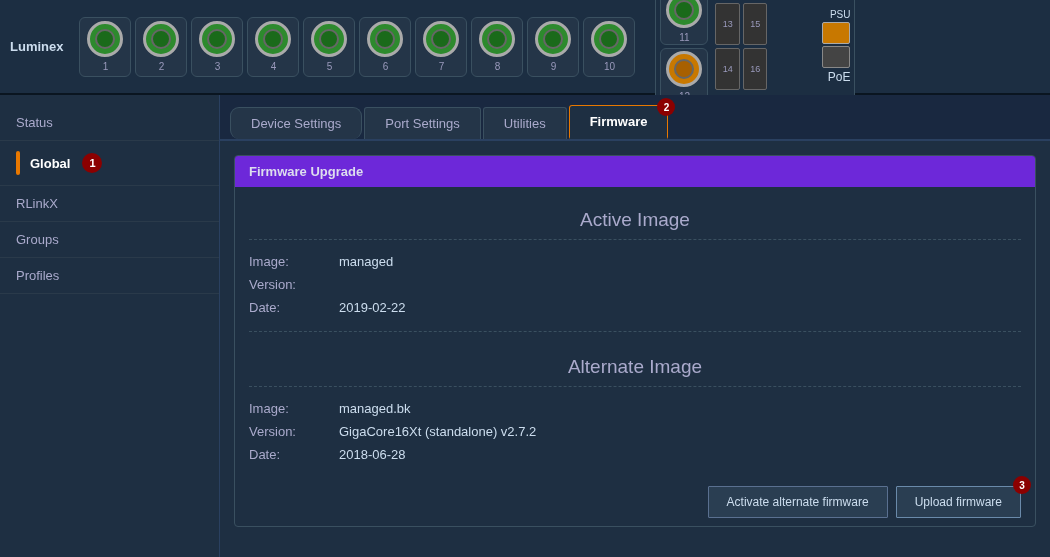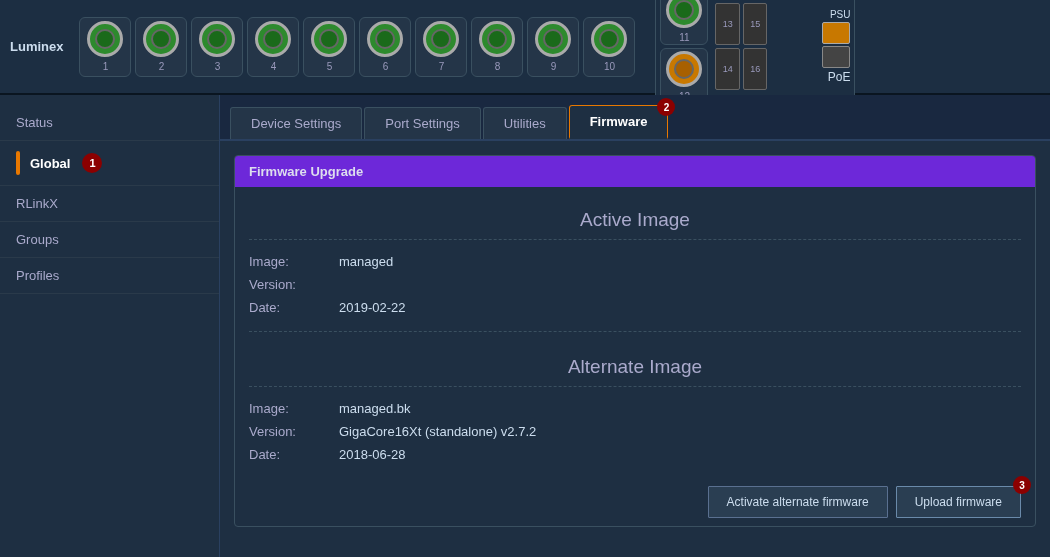--- a/index.html
+++ b/index.html
@@ -464,21 +464,21 @@
 
     <span>Profiles</span>
 
   </div>
     </div>
 
   <div class="content-area">
 
     <div class="tabs-bar">
 
-    <div class="tab" style="position: relative;">Device Settings</div>
+    <div class="tab" style="position: relative; border-radius: 9px;">Device Settings</div>
         <div class="tab" style="position: relative;">Port Settings</div>
         <div class="tab" style="position: relative;">Utilities</div>
         <div class="tab active" style="position: relative;">Firmware<div class="tab-badge-num">2</div></div>
       </div>
 
     <div class="firmware-content">
       <div class="section-box">
         <div class="section-header">Firmware Upgrade</div>
         <div class="section-body">
 

